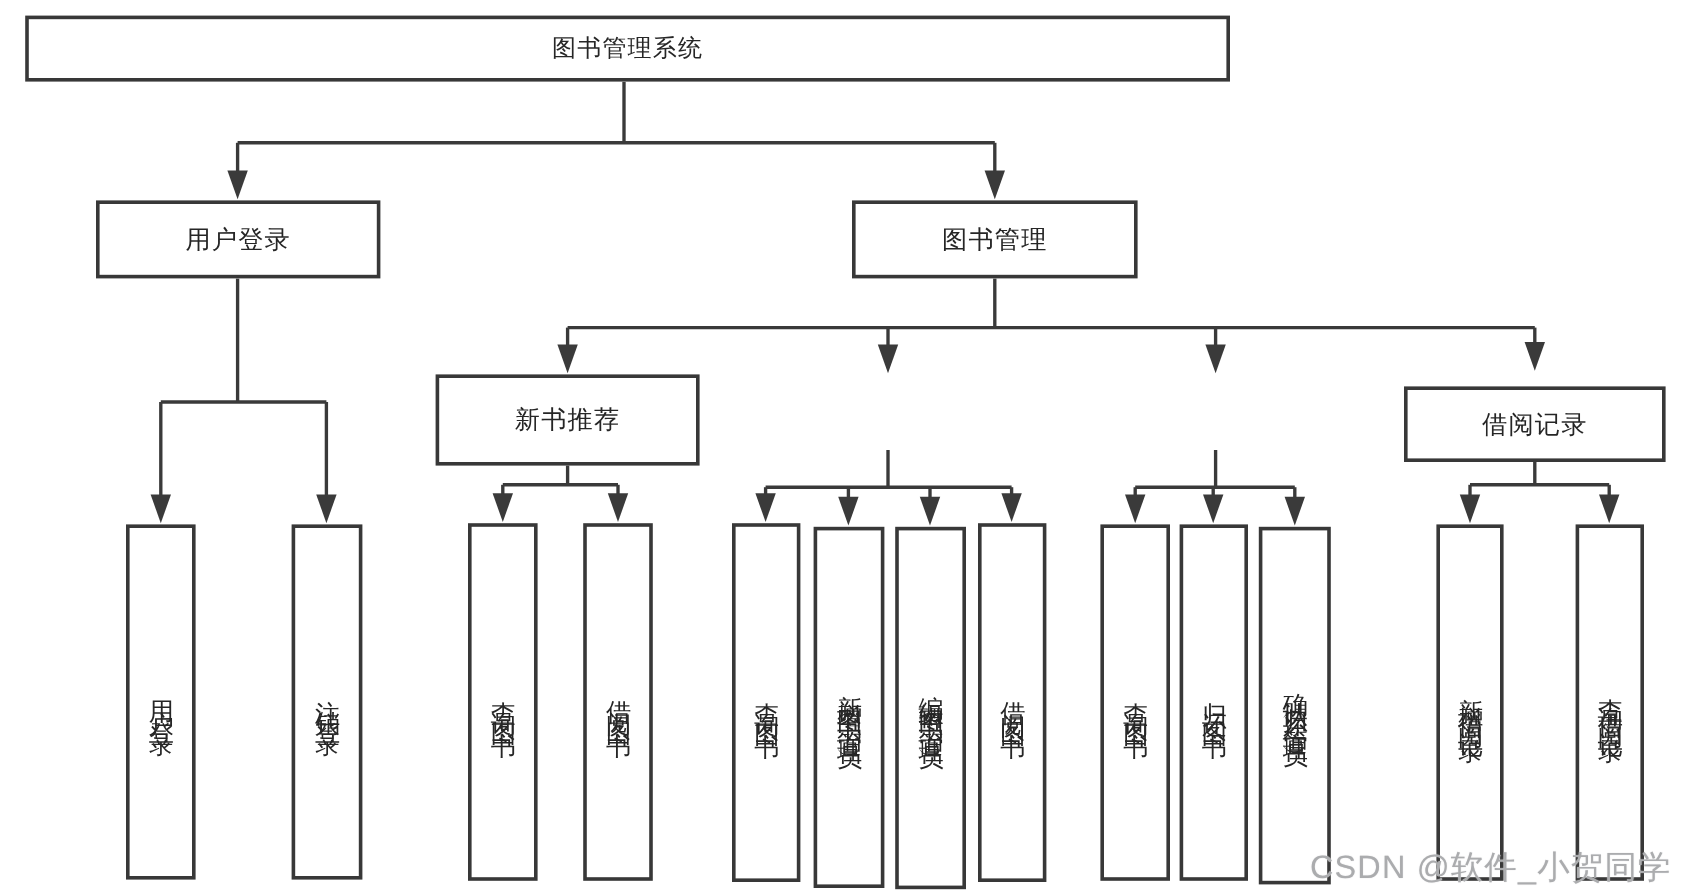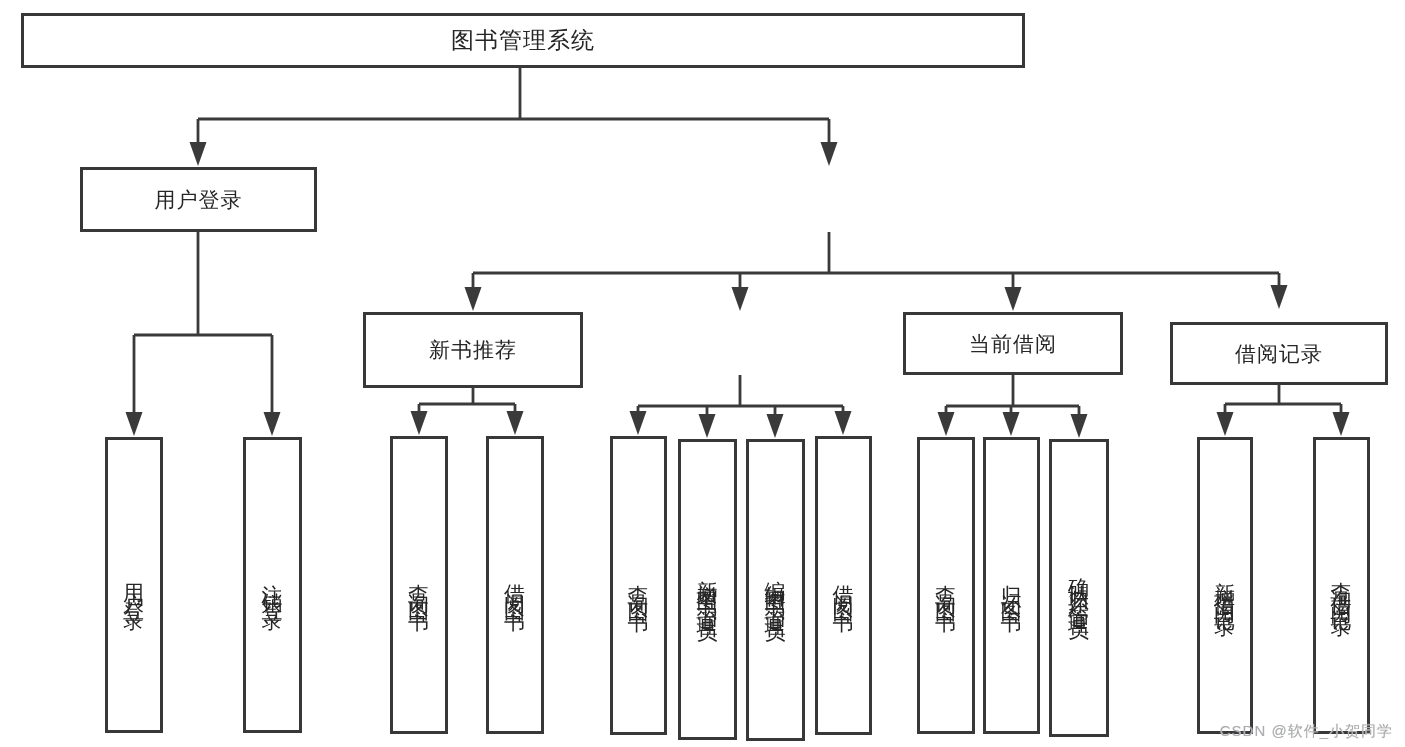--- a/index.html
+++ b/index.html
@@ -11,33 +11,33 @@
   #stage{position:absolute;inset:0;}
   svg.connectors{position:absolute;left:0;top:0;z-index:1;}
   svg.connectors line{stroke:#3a3a3a;stroke-width:2.8;}
   svg.connectors polygon{fill:#3a3a3a;}
   .box{
     position:absolute;z-index:2;box-sizing:border-box;
     border:3px solid #383838;background:#ffffff;
     display:flex;align-items:center;justify-content:center;
     font-size:21px;letter-spacing:1px;color:#262626;
   }
-  .box.root{font-size:23px;}
+  .box.root{font-size:20px;}
   .vbox{
     position:absolute;z-index:2;box-sizing:border-box;
     border:3px solid #383838;background:#ffffff;
     display:flex;align-items:center;justify-content:center;
   }
   .vbox span{
     display:block;writing-mode:vertical-rl;text-orientation:mixed;
     font-size:21px;letter-spacing:9px;color:#262626;line-height:1;
   }
   .watermark{
     position:absolute;right:12px;bottom:6px;z-index:3;
-    font-size:15px;color:#abacae;letter-spacing:1px;white-space:nowrap;
+    font-size:27px;color:#abacae;letter-spacing:1px;white-space:nowrap;
     text-shadow:0 0 1px #d8d8da;
   }
 </style>
 </head>
 <body>
 
 <div id="stage">
 
   <svg class="connectors" width="1405" height="747">
       <line x1="520" y1="68" x2="520" y2="119"></line>
@@ -94,26 +94,26 @@
       <polygon points="1332.5,412 1349.5,412 1341,436"></polygon>
     </svg>
 
   <div class="box root" style="left:21px;top:13px;width:1004px;height:55px;">
     <span>图书管理系统</span>
   </div>
 
   <div class="box" style="left:80px;top:167px;width:237px;height:65px;">
     <span>用户登录</span>
   </div>
+  <div class="box" style="left:710px;top:167px;width:238px;height:65px;">
+    <span>图书管理</span>
+  </div>
 
   <div class="box" style="left:363px;top:312px;width:220px;height:76px;">
     <span>新书推荐</span>
-  </div>
-  <div class="box" style="left:903px;top:312px;width:220px;height:63px;">
-    <span>当前借阅</span>
   </div>
   <div class="box" style="left:1170px;top:322px;width:218px;height:63px;">
     <span>借阅记录</span>
   </div>
 
   <div class="vbox" style="left:105px;top:437px;width:58px;height:296px;">
     <span>用户登录</span>
   </div>
   <div class="vbox" style="left:243px;top:437px;width:59px;height:296px;">
     <span>注销登录</span>

